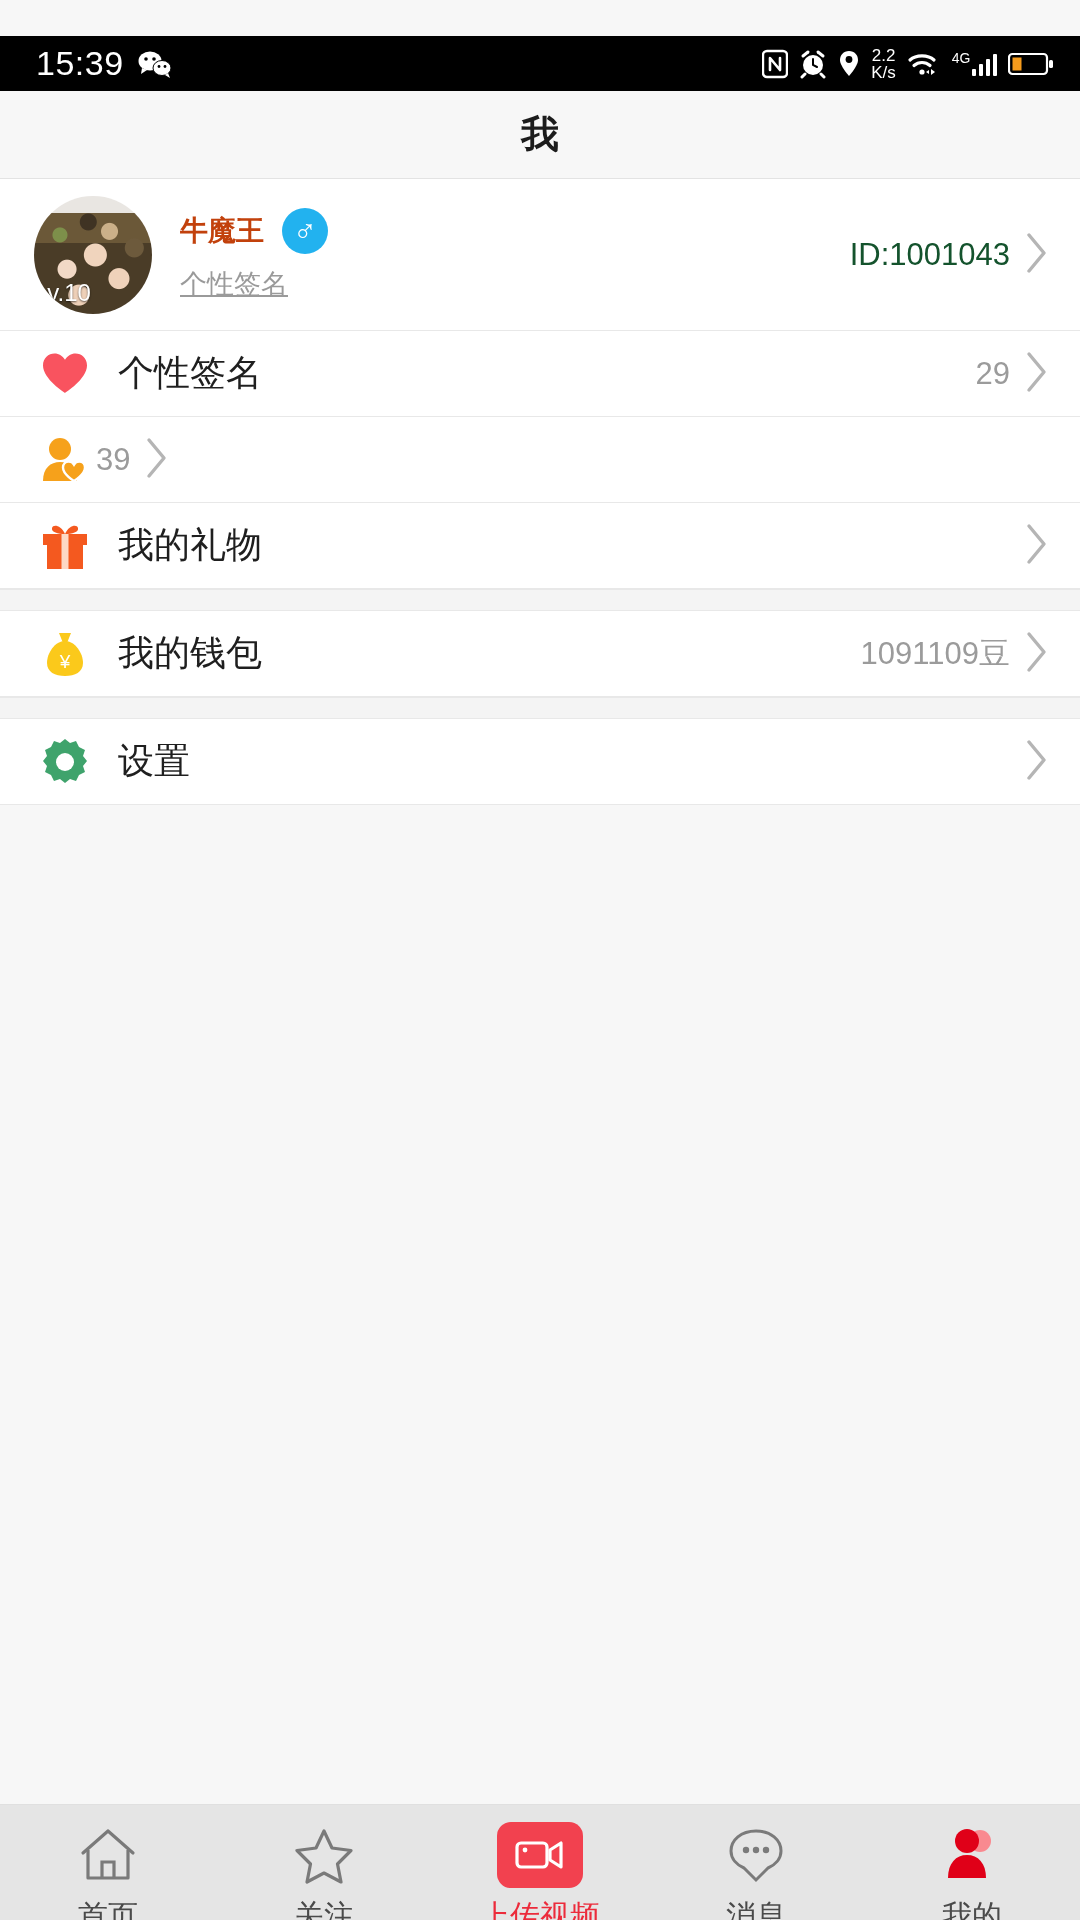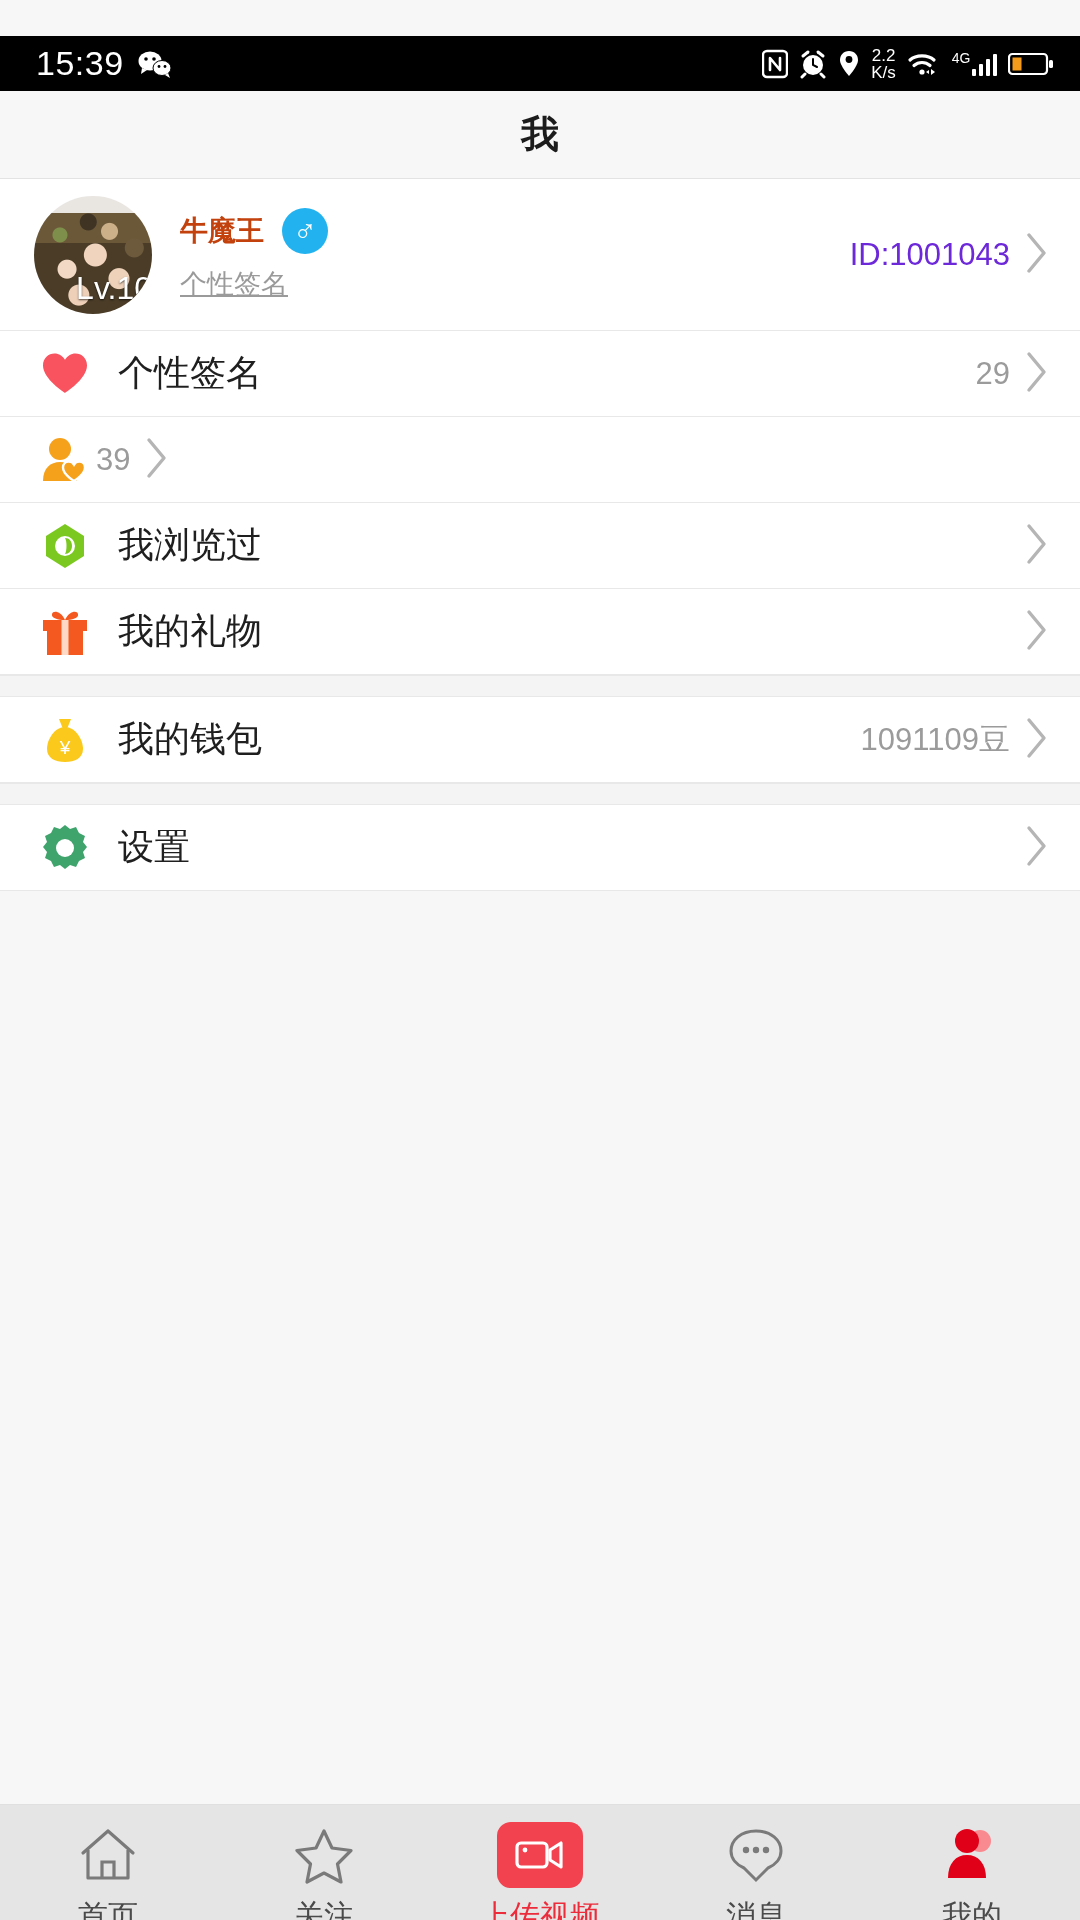--- a/index.html
+++ b/index.html
@@ -55,34 +55,34 @@
       radial-gradient(circle at 72% 70%, #efd2ba 0 10px, transparent 11px),
       radial-gradient(circle at 38% 84%, #eed0b8 0 10px, transparent 11px),
       radial-gradient(circle at 64% 30%, #cbb089 0 8px, transparent 9px),
       radial-gradient(circle at 22% 33%, #7d8f4a 0 7px, transparent 8px),
       radial-gradient(circle at 85% 44%, #6d5a3c 0 9px, transparent 10px),
       radial-gradient(circle at 46% 22%, #3f3323 0 8px, transparent 9px),
       linear-gradient(180deg,#e9e6e2 0 14%, #6b5838 14% 40%, #4a3c27 40% 100%);
   }
   .avatar .lvl {
     position:absolute; left:0; right:0; bottom:7px;
-    text-align:right; color:#fff; font-size:32px;
+    text-align:left; color:#fff; font-size:24px;
     text-shadow:0 1px 2px rgba(0,0,0,.65);
   }
   .pf-mid { flex:1 1 auto; padding-left:28px; }
   .pf-namerow { display:flex; align-items:center; gap:18px; }
   .pf-name { font-size:28px; font-weight:bold; color:#c2410c; }
   .gender {
     width:46px; height:46px; border-radius:50%; background:#22b2ef;
     display:flex; align-items:center; justify-content:center;
     color:#fff; font-size:32px; line-height:1;
   }
   .pf-sign { font-size:27px; color:#9a9a9a; margin-top:12px;text-decoration:underline; }
   .pf-right { display:flex; align-items:center; gap:14px; }
-  .pf-id { font-size:31px; color:#6d28d9; }
+  .pf-id { font-size:31px; color:#14532d; }
 
   
   .row {
     background:#fff; height:86px; display:flex; align-items:center;
     padding:0 30px 0 34px; border-bottom:1px solid #e8e8e8;
     position:relative;
   }
   .row-ico { width:62px; flex:0 0 62px; display:flex; align-items:center; justify-content:center; }
   .row-label { font-size:36px; color:#1f1f1f; margin-left:22px; flex:1 1 auto; }
   .row-val { font-size:31px; color:#9b9b9b; margin-right:14px; }
@@ -237,36 +237,20 @@
           </svg>
         </span>
         <span class="row-val">39</span>
         <span class="chev">
           <svg width="26" height="46" viewBox="0 0 26 46">
               <path d="M5 5 L20 23 L5 41" stroke="#b5b5b5" stroke-width="3.4" fill="none" stroke-linecap="round" stroke-linejoin="round"></path>
             </svg>
         </span>
       </div>
 
-      <div class="row">
-        <span class="row-ico">
-          <svg width="50" height="48" viewBox="0 0 50 48">
-            <path d="M25 2 L44 14 L44 34 L25 46 L6 34 L6 14 Z" fill="#7ac820"></path>
-            <ellipse cx="25" cy="24" rx="10" ry="10" fill="#fff"></ellipse>
-            <path d="M25 16 C29.5 16 32 19.5 32 24 C32 29 28.5 32 25 32 C27 28.5 27 19 25 16 Z" fill="#7ac820"></path>
-          </svg>
-        </span>
-        <span class="row-label">我浏览过</span>
-        <span class="row-val"></span>
-        <span class="chev">
-          <svg width="26" height="46" viewBox="0 0 26 46">
-              <path d="M5 5 L20 23 L5 41" stroke="#b5b5b5" stroke-width="3.4" fill="none" stroke-linecap="round" stroke-linejoin="round"></path>
-            </svg>
-        </span>
-      </div>
 
       <div class="row">
         <span class="row-ico">
           <svg width="52" height="50" viewBox="0 0 52 50">
             <path d="M26 13 C22 4 14 3 13 7 C12 11 19 13 26 13 Z" fill="#f4591f"></path>
             <path d="M26 13 C30 4 38 3 39 7 C40 11 33 13 26 13 Z" fill="#f4591f"></path>
             <rect x="4" y="13" width="44" height="11" fill="#f4591f"></rect>
             <rect x="8" y="24" width="36" height="24" fill="#f4591f"></rect>
             <rect x="22.5" y="13" width="7" height="35" fill="#fdd9c6"></rect>
           </svg>

